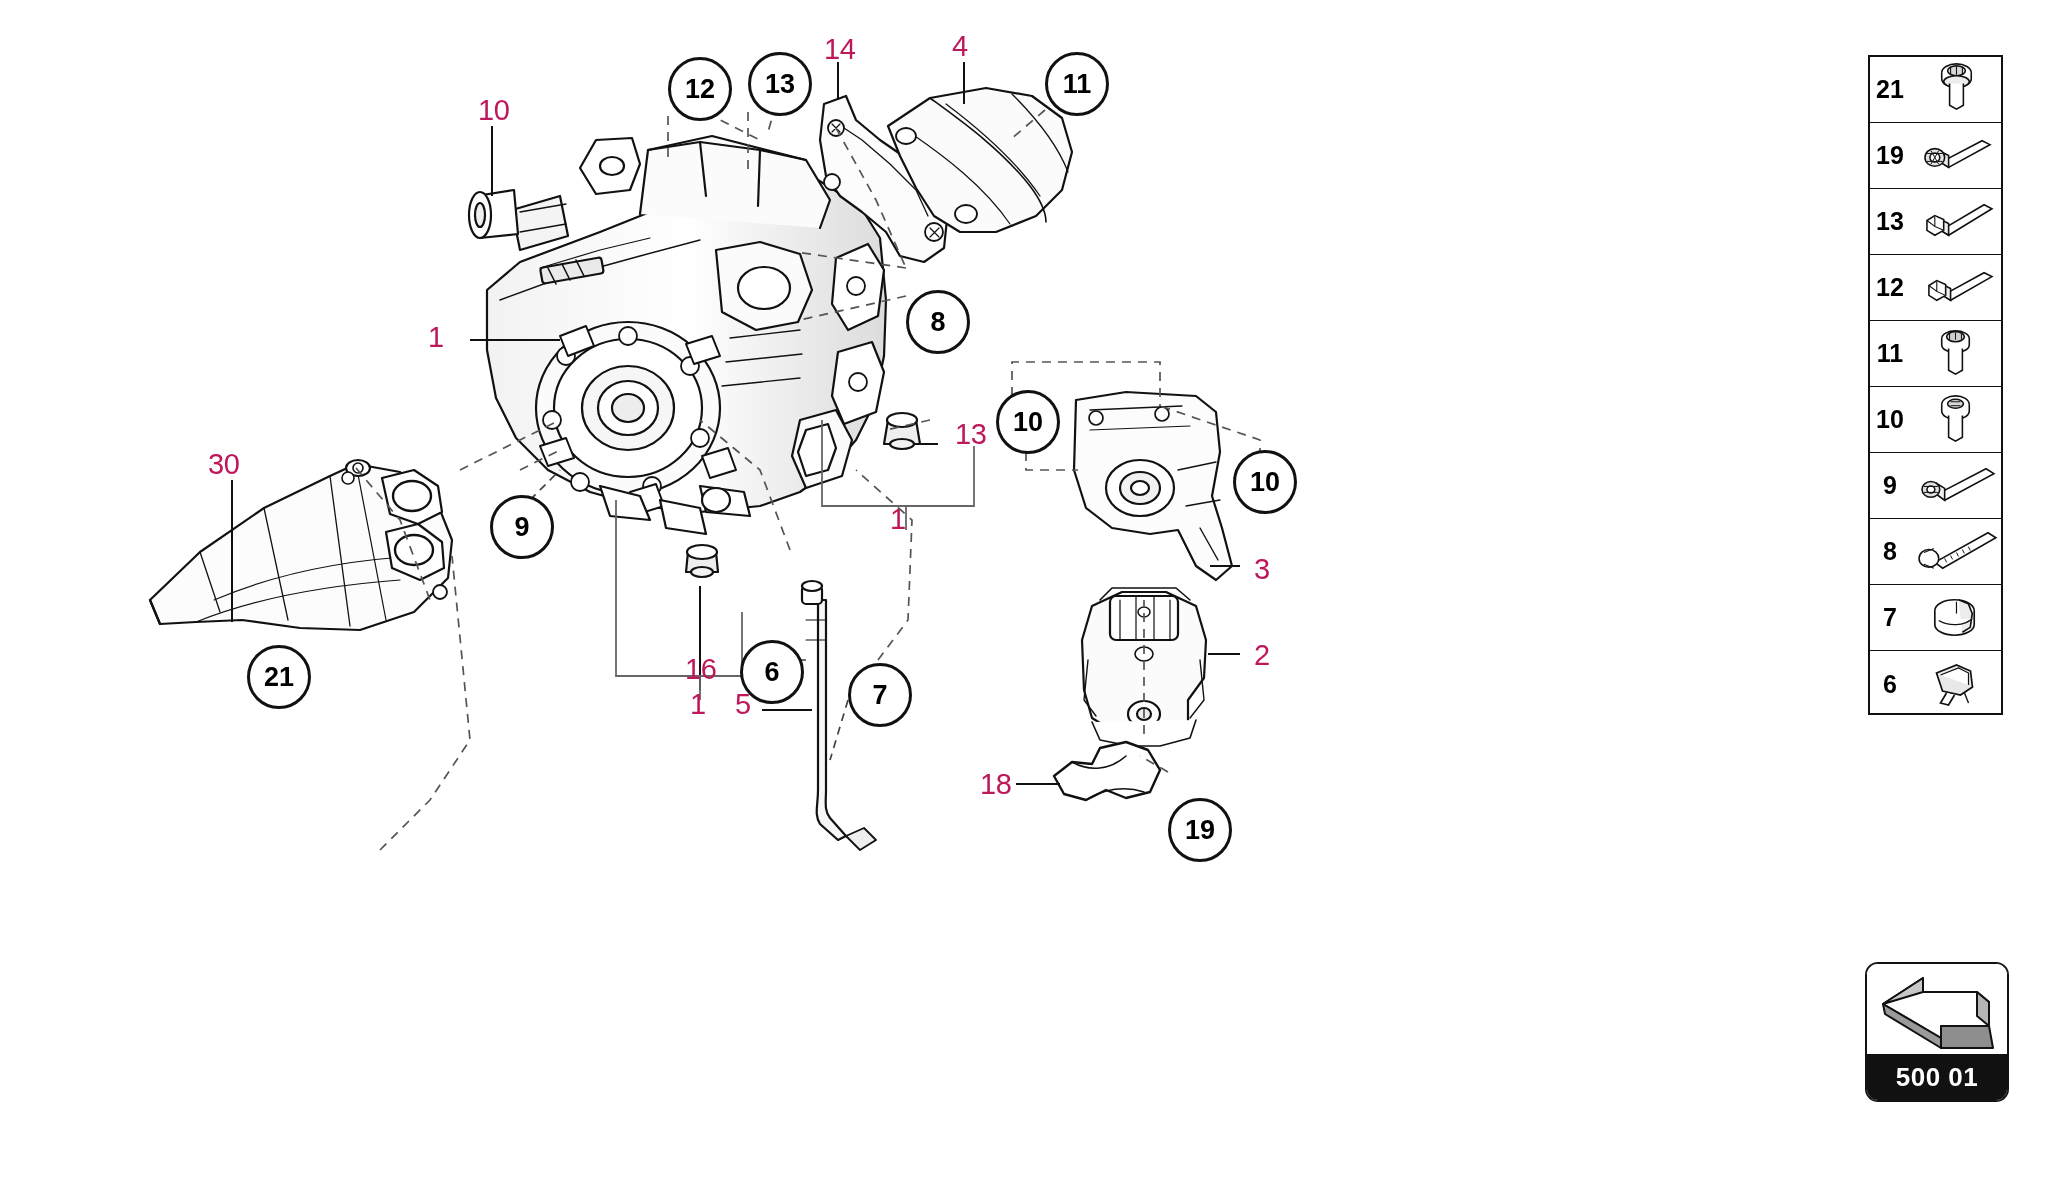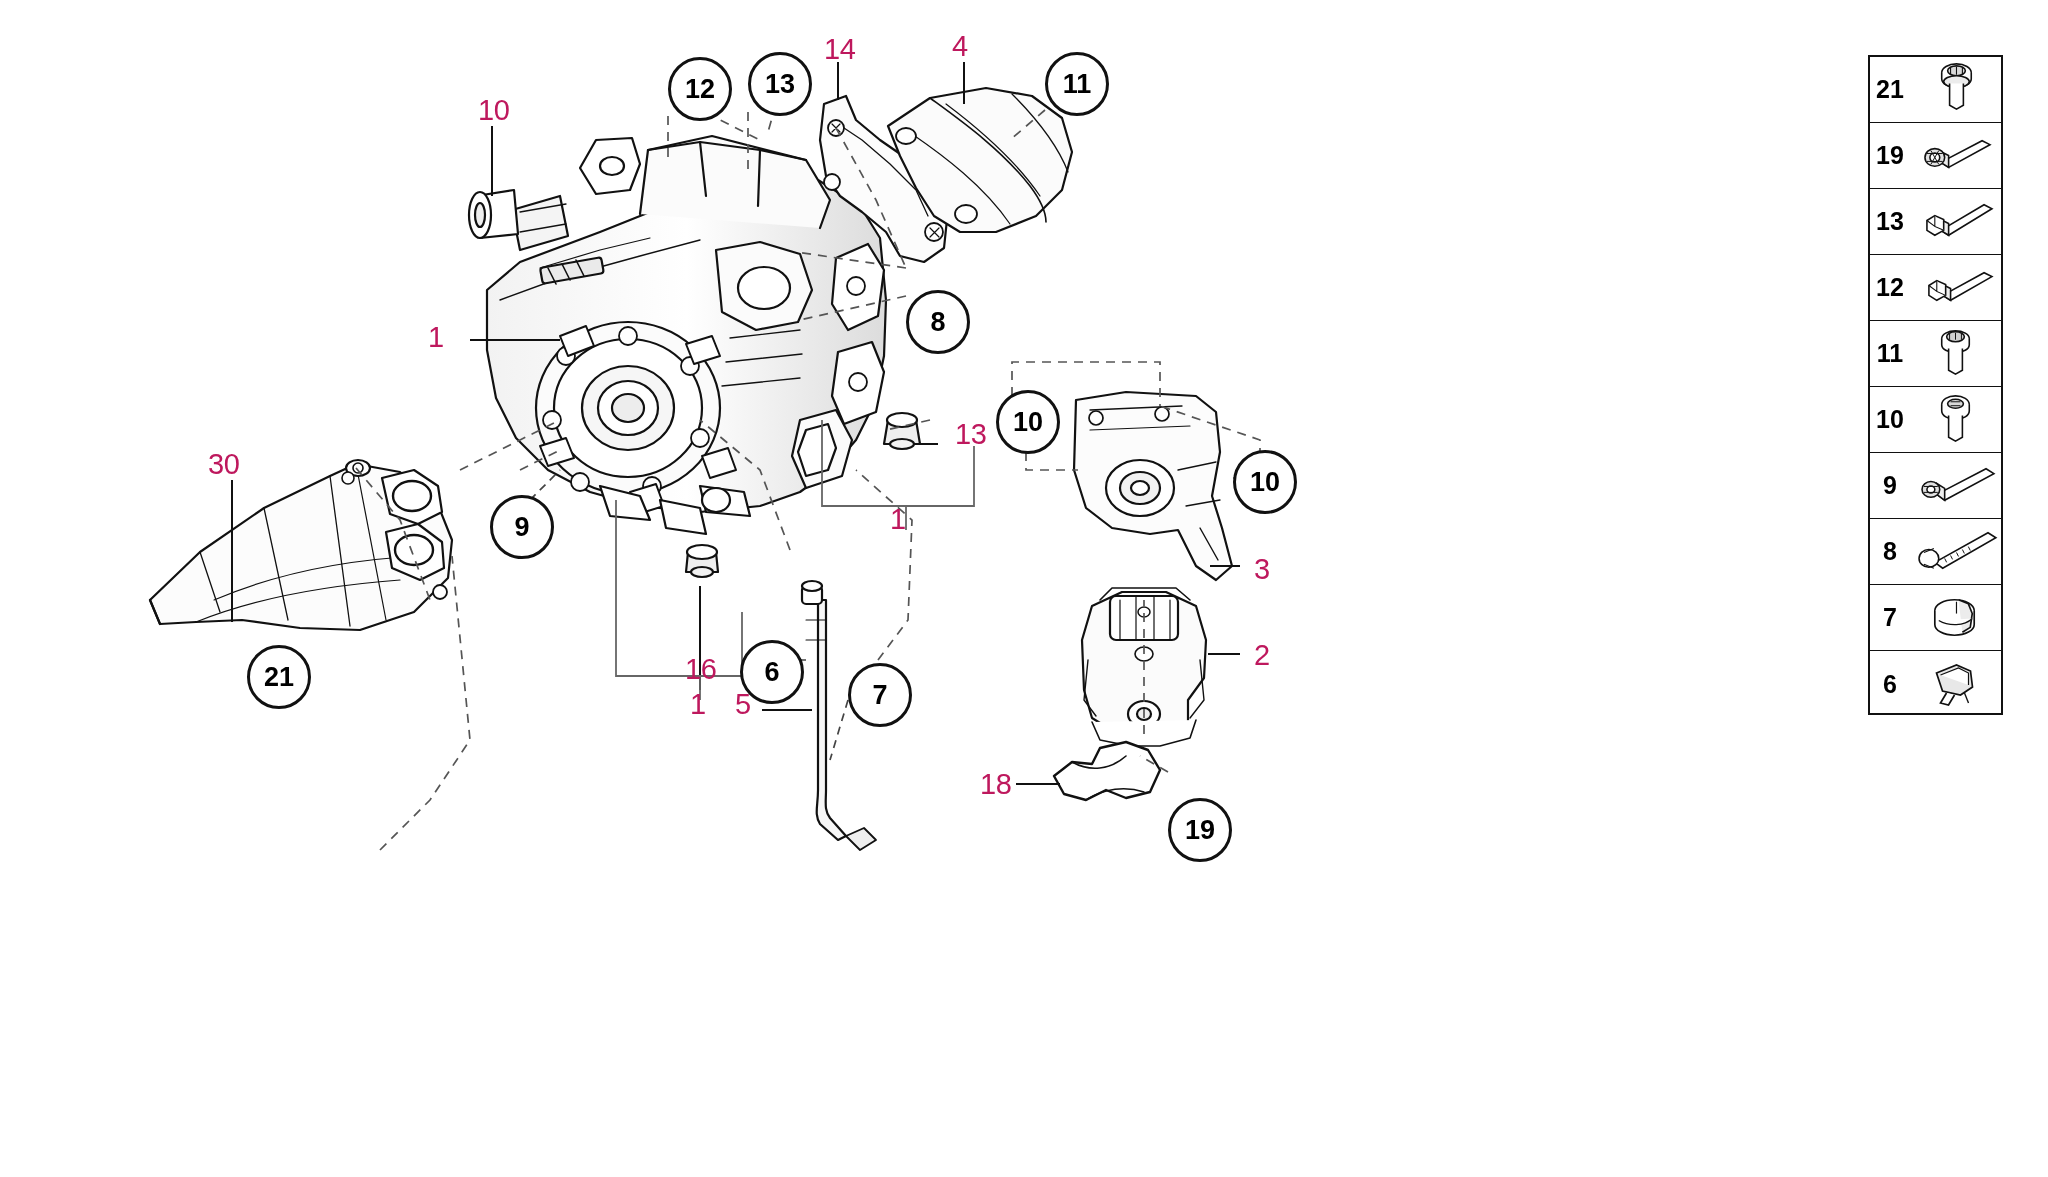--- a/index.html
+++ b/index.html
@@ -440,14 +440,28 @@
             <path d="M30 24 L48 17 L58 22 L58 34" stroke-width="1.2"></path>
             <path d="M36 42 l-6 10 l8 2 l6 -10" fill="#fff"></path>
             <path d="M54 42 l4 10" stroke-width="1.4"></path>
           </g>
         </svg>
       </div>
     </div>
 
   </div>
 
+  <div id="badge">
+    <div class="arrowbox">
+      <svg viewBox="0 0 140 92" preserveAspectRatio="xMidYMid meet">
+        <g stroke="#111" stroke-width="2" stroke-linejoin="round">
+          <path d="M16 40 L56 14 L56 28 L110 28 L122 38 L122 62 L74 62 L74 74 L16 40 Z" fill="#ffffff"></path>
+          <path d="M16 40 L18 50 L74 84 L74 74 Z" fill="#9a9a9a"></path>
+          <path d="M74 74 L74 84 L126 84 L122 62 L74 62 Z" fill="#8e8e8e"></path>
+          <path d="M110 28 L122 38 L122 62 L110 52 Z" fill="#b5b5b5"></path>
+          <path d="M56 14 L56 28 L16 40 Z" fill="#c8c8c8"></path>
+        </g>
+      </svg>
+    </div>
+    <div class="bar">500 01</div>
+  </div>
 
 </div>
 
 </body></html>

